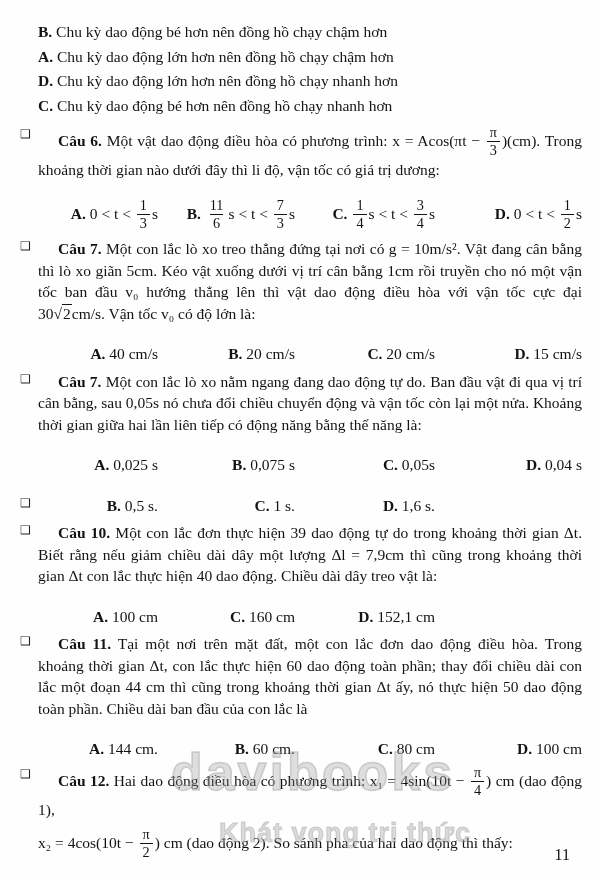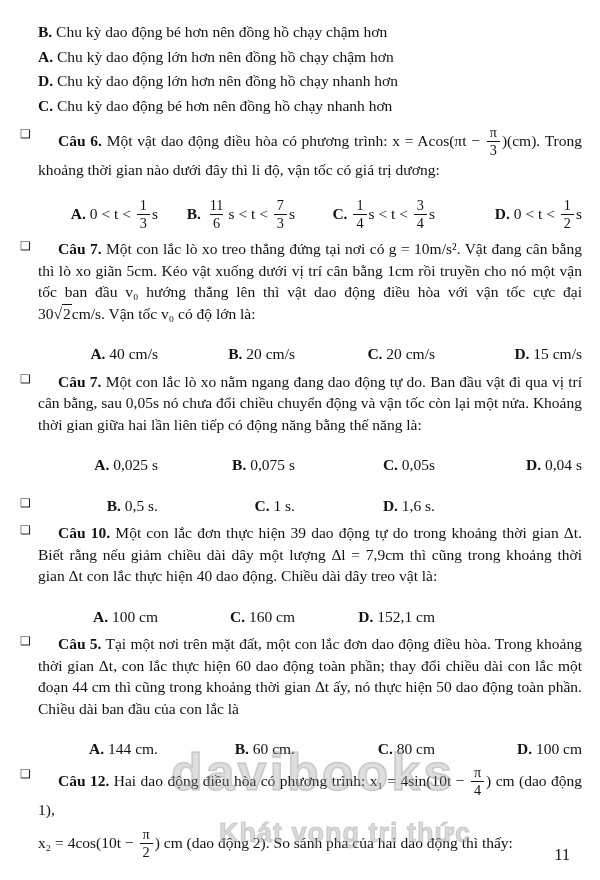--- a/index.html
+++ b/index.html
@@ -151,21 +151,21 @@
           <span class="marker">❑</span>
           <div class="q-para"><b class="q-label">Câu 10.</b> <span>Một con lắc đơn thực hiện 39 dao động tự do trong khoảng thời gian Δt. Biết rằng nếu giảm chiều dài dây một lượng Δl = 7,9cm thì cũng trong khoảng thời gian Δt con lắc thực hiện 40 dao động. Chiều dài dây treo vật là:</span></div>
           <div class="opts">
             <span class="opt"><b>A.</b> <span>100 cm</span></span>
             <span class="opt"><b>C.</b> <span>160 cm</span></span>
             <span class="opt"><b>D.</b> <span>152,1 cm</span></span>
           </div>
         </div>
         <div class="question">
           <span class="marker">❑</span>
-          <div class="q-para"><b class="q-label">Câu 5.</b> <span>Tại một nơi trên mặt đất, một con lắc đơn dao động điều hòa. Trong khoảng thời gian Δt, con lắc thực hiện 60 dao động toàn phần; thay đổi chiều dài con lắc một đoạn 44 cm thì cũng trong khoảng thời gian Δt ấy, nó thực hiện 50 dao động toàn phần. Chiều dài ban đầu của con lắc là</span></div>
+          <div class="q-para"><b class="q-label">Câu 11.</b> <span>Tại một nơi trên mặt đất, một con lắc đơn dao động điều hòa. Trong khoảng thời gian Δt, con lắc thực hiện 60 dao động toàn phần; thay đổi chiều dài con lắc một đoạn 44 cm thì cũng trong khoảng thời gian Δt ấy, nó thực hiện 50 dao động toàn phần. Chiều dài ban đầu của con lắc là</span></div>
           <div class="opts">
             <span class="opt"><b>A.</b> <span>144 cm.</span></span>
             <span class="opt"><b>B.</b> <span>60 cm.</span></span>
             <span class="opt"><b>C.</b> <span>80 cm</span></span>
             <span class="opt"><b>D.</b> <span>100 cm</span></span>
           </div>
         </div>
         <div class="question">
           <span class="marker">❑</span>
           <div class="q-para"><b class="q-label">Câu 12.</b> <span>Hai dao động điều hòa có phương trình: x₁ = 4sin(10t − </span><span class="frac">

